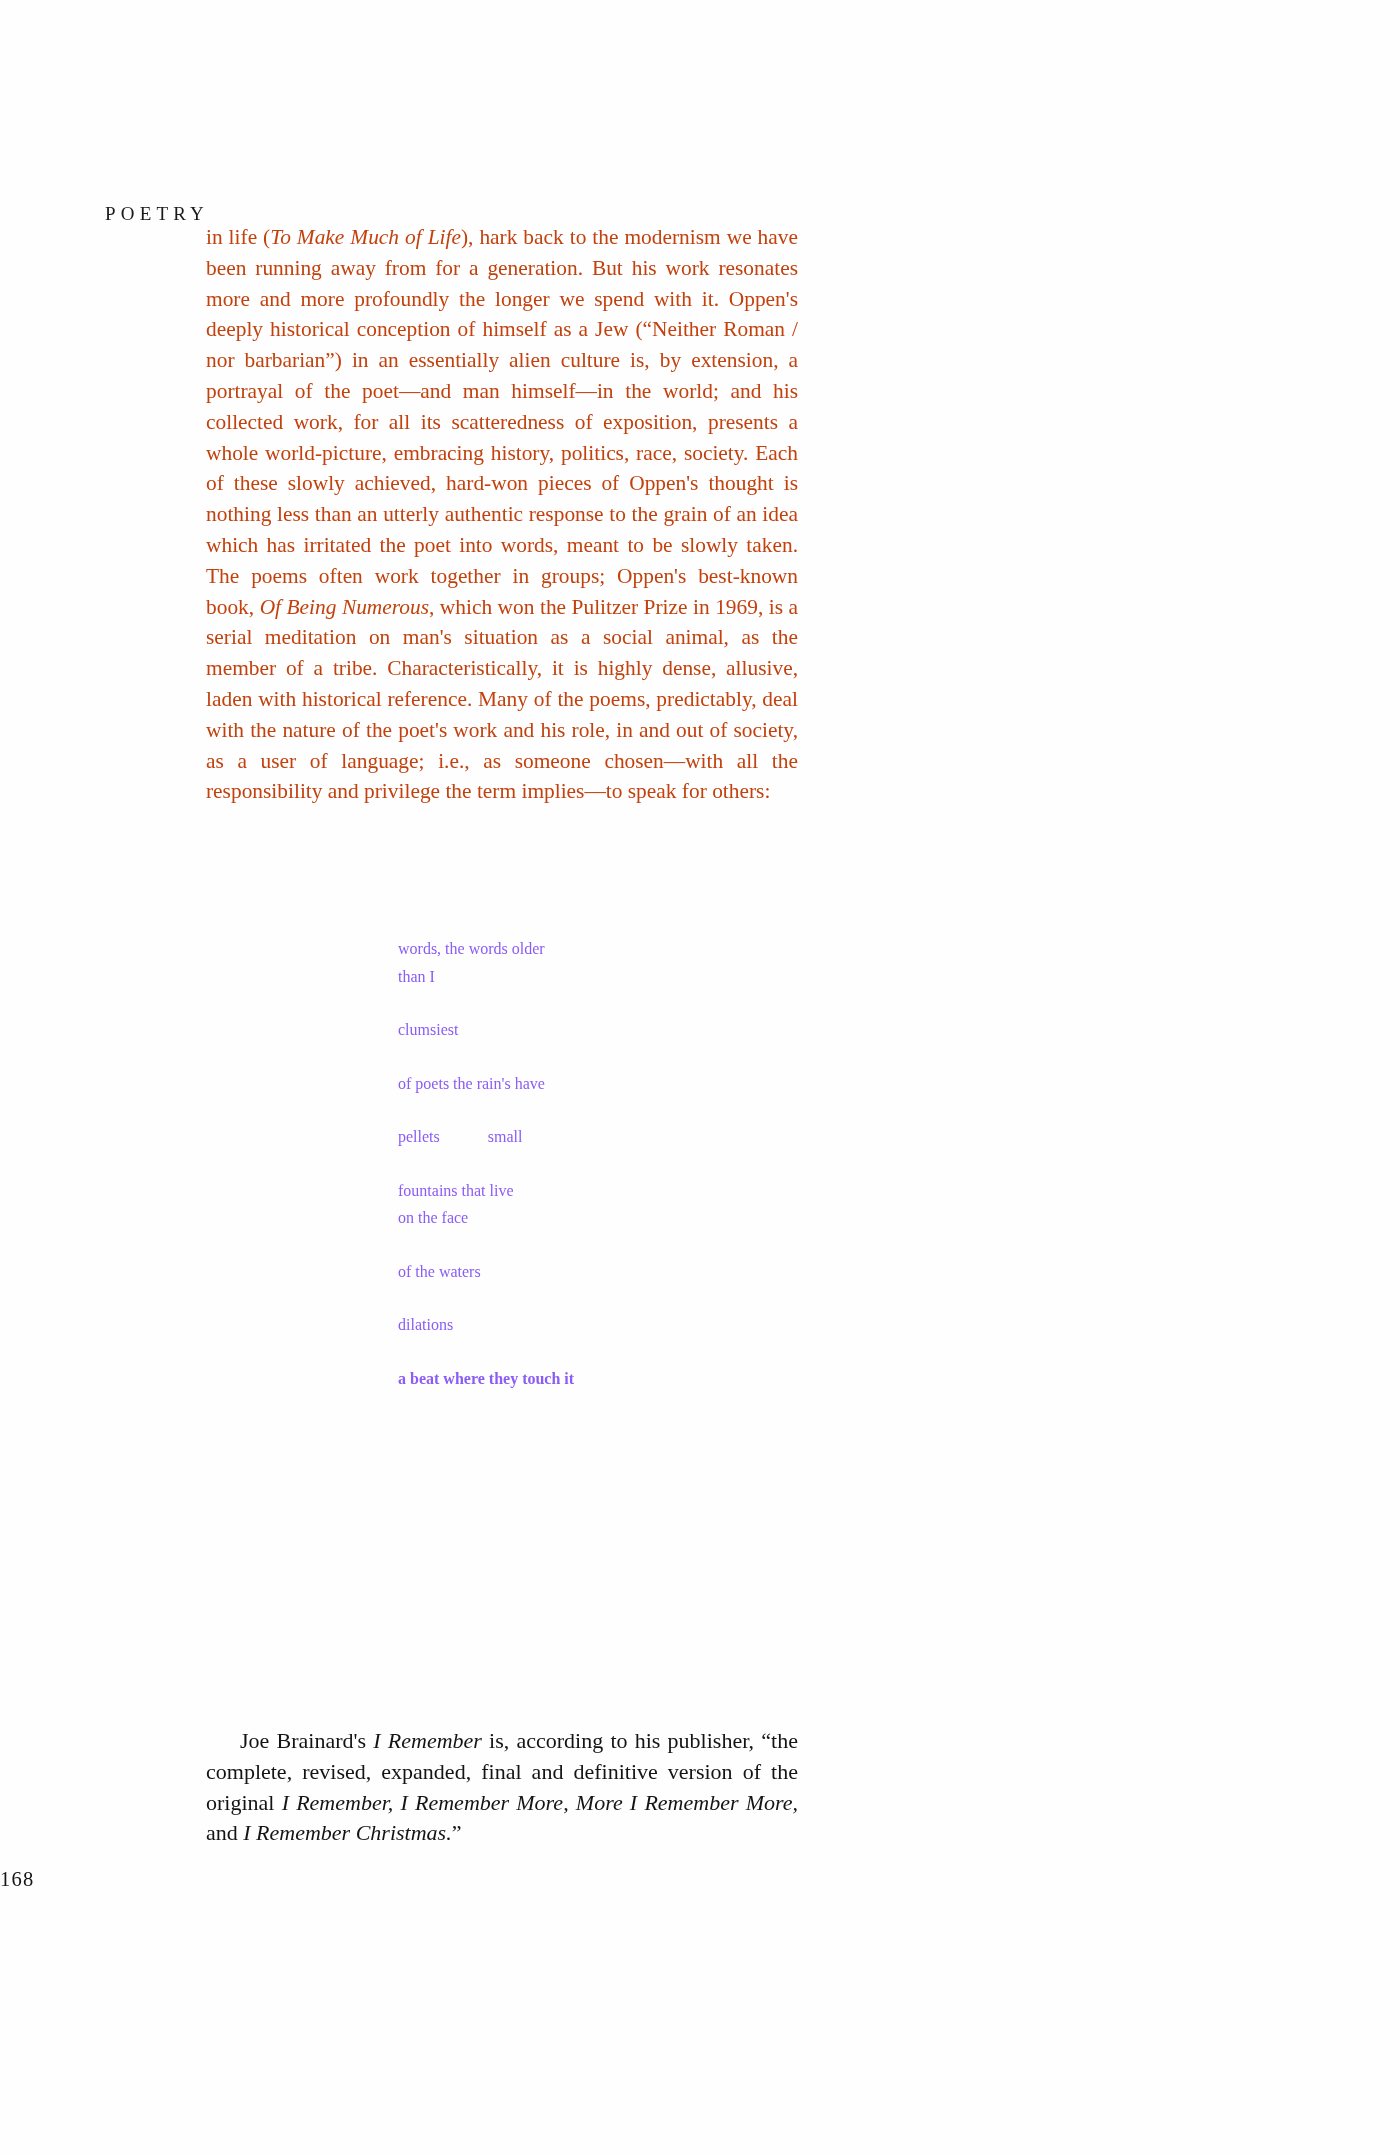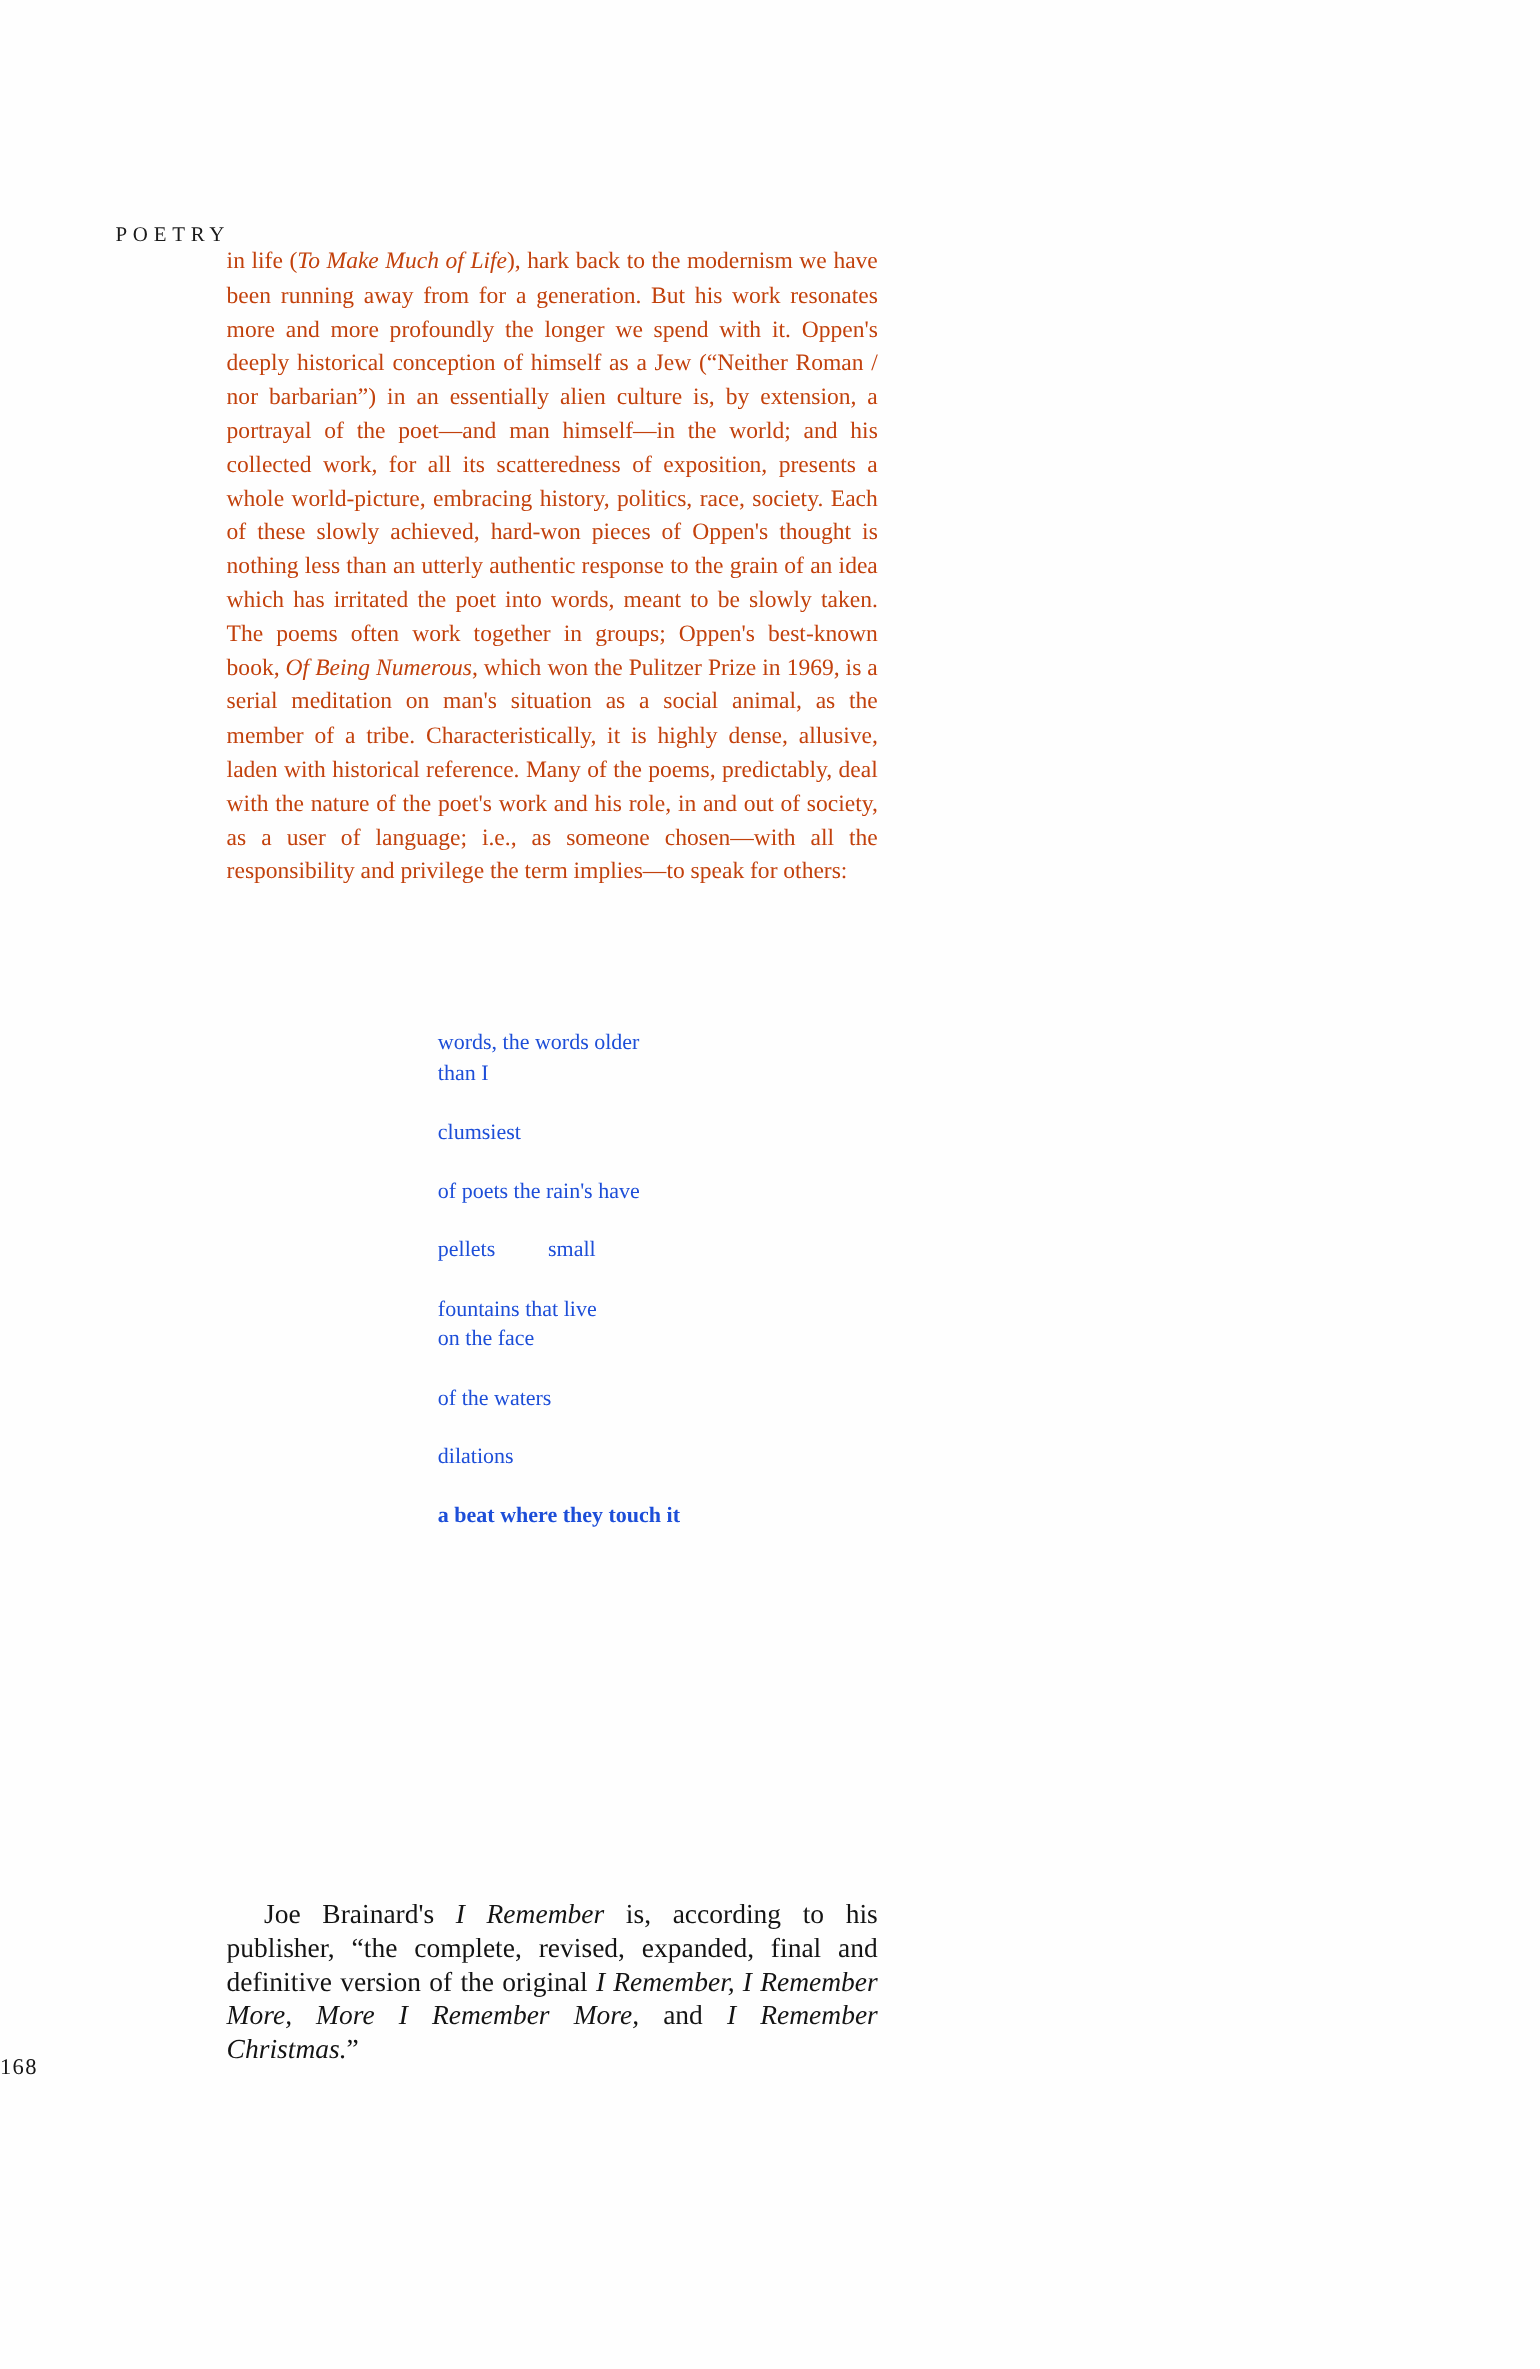--- a/index.html
+++ b/index.html
@@ -55,23 +55,23 @@
     text-indent: 0;
   }
   .ital { font-style: italic; }
 
   
   .verse {
     position: absolute;
     left: 398px;
     top: 935px;
     width: 400px;
-    font-size: 20px;
+    font-size: 16px;
     line-height: 27.5px;
-    color: #1d4ed8;
+    color: #8b5cf6;
   }
   .stanza {
     margin: 0 0 26px 0;
     white-space: pre;
   }
   .stanza:last-child { margin-bottom: 0; font-weight: bold; }
   .verse-line { display: block; white-space: pre; }
   .gap { display: inline-block; width: 48px; }
 
   
@@ -88,21 +88,21 @@
   .attribution .lead {
     font-size: 16.4px;
   }
 
   
   .closing {
     position: absolute;
     left: 206px;
     top: 1726px;
     width: 592px;
-    font-size: 25px;
+    font-size: 22px;
     line-height: 30.8px;
     text-align: justify;
     color: #141414;
   }
   .closing p { margin: 0; text-indent: 34px; }
 
   
   .folio {
     position: absolute;
     left: 0;

